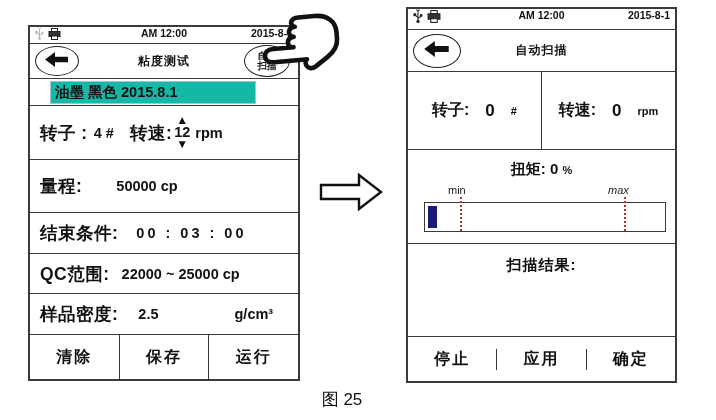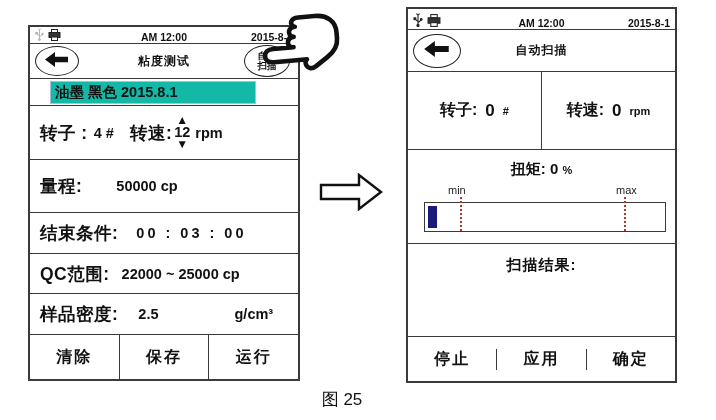--- a/index.html
+++ b/index.html
@@ -6,21 +6,21 @@
   #stage{
     position:relative;width:716px;height:420px;background:#ffffff;overflow:hidden;
     font-family:"Liberation Sans",sans-serif;color:#111;
   }
   .screen{position:absolute;background:#fff;border:2px solid #3a3a3a;box-sizing:border-box;}
   #left-screen{left:28px;top:25px;width:272px;height:356px;}
   #right-screen{left:406px;top:7px;width:271px;height:376px;}
   .row{position:relative;box-sizing:border-box;border-bottom:1.5px solid #3a3a3a;}
   .row:last-child{border-bottom:none;}
   
-  .statusbar{display:flex;align-items:flex-end;padding:0 5px;font-size:10.5px;font-weight:bold;}
+  .statusbar{display:flex;align-items:flex-start;padding:0 5px;font-size:10.5px;font-weight:bold;}
   .statusbar .icons{display:flex;align-items:center;gap:4px;flex:0 0 auto;}
   .statusbar .time{position:absolute;left:0;right:0;text-align:center;}
   .statusbar .date{margin-left:auto;z-index:1;background:transparent;}
   
   .titlebar{display:flex;align-items:center;}
   .back-btn{width:42px;height:28px;border:1.6px solid #222;border-radius:50%;
     display:flex;align-items:center;justify-content:center;margin-left:5px;background:#fff;flex:0 0 auto;}
   .title-text{position:absolute;left:0;right:0;text-align:center;font-size:12px;font-weight:bold;letter-spacing:1px;}
   .oval-btn{margin-left:auto;margin-right:8px;width:44px;height:30px;border:1.4px solid #222;border-radius:50%;
     display:flex;flex-direction:column;align-items:center;justify-content:center;line-height:1.05;
@@ -33,21 +33,21 @@
   .lbl{font-size:17.5px;font-weight:bold;letter-spacing:0.5px;}
   .val{font-size:14.5px;font-weight:bold;}
   .spinner{display:flex;flex-direction:column;align-items:center;line-height:1;margin:0 2px;}
   .spinner .tri{font-size:12px;line-height:0.8;}
   .btnrow{display:flex;}
   .btnrow .cell{flex:1;display:flex;align-items:center;justify-content:center;
     font-size:16px;font-weight:bold;border-right:1.5px solid #3a3a3a;letter-spacing:2px;}
   .btnrow .cell:last-child{border-right:none;}
   
   .duo{display:flex;}
-  .duo .dcell{flex:1;display:flex;align-items:center;justify-content:center;gap:8px;
+  .duo .dcell{flex:1;display:flex;align-items:center;justify-content:center;gap:16px;
     border-right:1.5px solid #3a3a3a;font-weight:bold;}
   .duo .dcell:last-child{border-right:none;}
   .dlabel{font-size:16px;}
   .dval{font-size:17px;}
   .dunit{font-size:11px;}
   
   .torque{overflow:visible;}
   .torque-title{text-align:center;font-size:15px;font-weight:bold;padding-top:10px;}
   .minmax-label{position:absolute;font-size:11px;color:#222;}
   .tbar{position:absolute;left:16px;top:52px;width:242px;height:30px;border:1.5px solid #3a3a3a;
@@ -207,21 +207,21 @@
       </div>
     </div>
 
     <div class="row torque" style="height:94px;">
       <div class="torque-title">
         <span>扭矩:</span>
         <span>0</span>
         <span style="font-size:11px;">%</span>
       </div>
       <span class="minmax-label" style="left:40px;top:34px;">min</span>
-      <span class="minmax-label" style="left:208px;top:34px;">max</span>
+      <span class="minmax-label" style="left:200px;top:34px;font-style:italic;">max</span>
       <div class="tbar">
         <div class="tfill" style="background:#1a1a78;"></div>
         <div class="limit-line" style="left:35px;"></div>
         <div class="limit-line" style="left:199px;"></div>
       </div>
     </div>
 
     <div class="row result-sec" style="height:93px;">
       <span>扫描结果:</span>
     </div>

